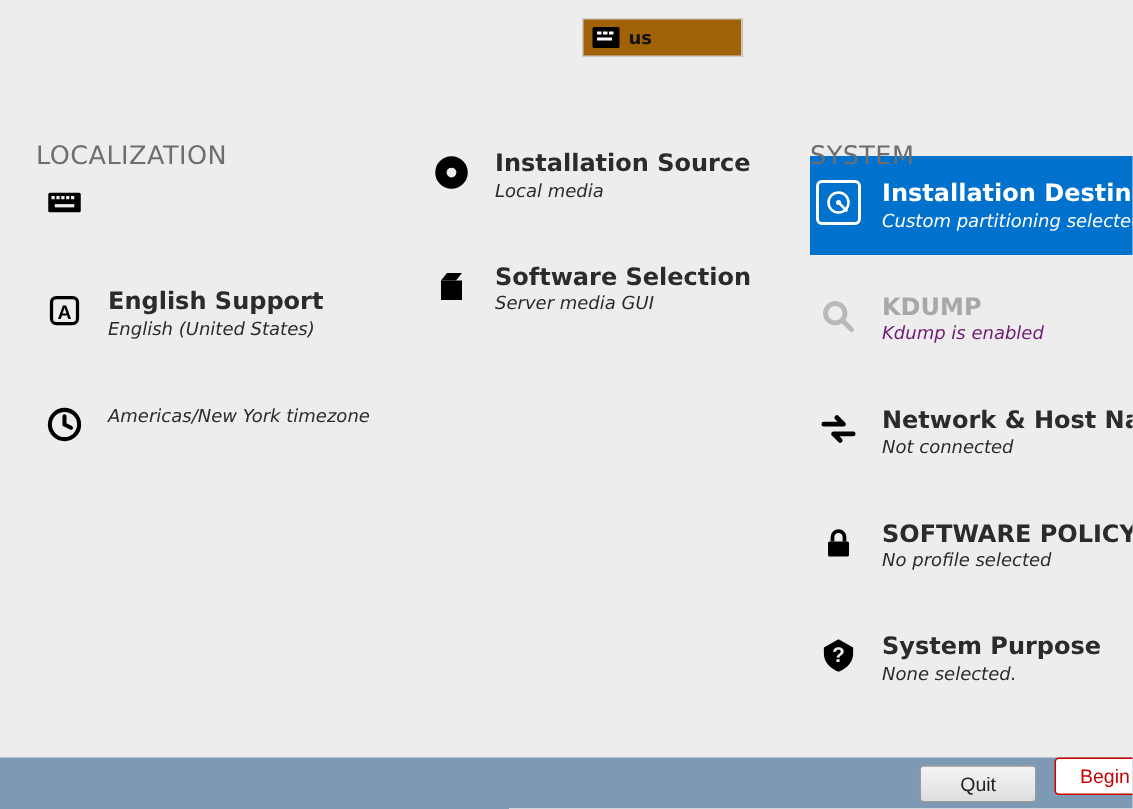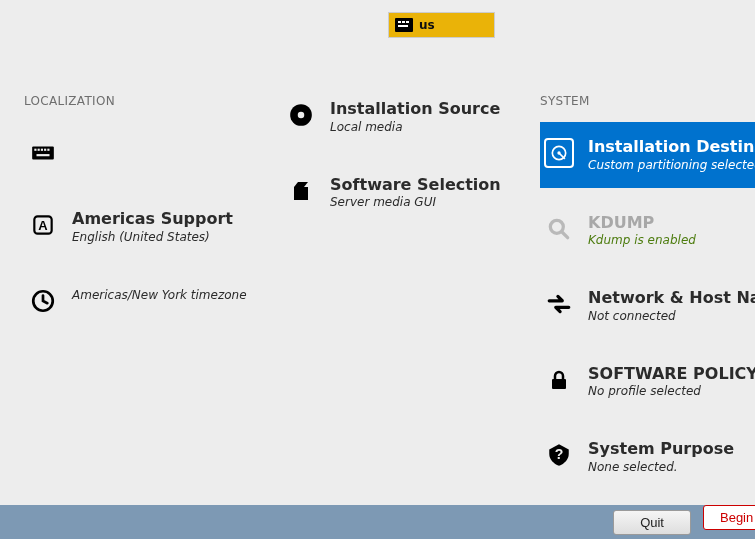--- a/index.html
+++ b/index.html
@@ -8,42 +8,42 @@
 
   
   .sidebar { width: 80px; height: 539px; background: #000; position: relative; overflow: hidden; }
   .sidebar .fade { position: absolute; top: 160px; left: -80px; width: 200px; height: 400px; background: radial-gradient(circle at 30% 40%, #2a2a2a 0%, #101010 60%, #000 100%); border-radius: 50%; }
 
   
   .main { flex: 1; position: relative; height: 539px; }
 
   
   .topbar { height: 38px; position: relative; }
-  .kb-indicator { position: absolute; top: 12px; left: 388px; width: 107px; height: 26px; background: #eab308; border: 1px solid #ccc; display: flex; align-items: center; padding: 0 6px; }
+  .kb-indicator { position: absolute; top: 12px; left: 388px; width: 107px; height: 26px; background: #a16207; border: 1px solid #ccc; display: flex; align-items: center; padding: 0 6px; }
   .kb-indicator .kbicon { width: 18px; height: 14px; background: #000; border-radius: 1px; position: relative; margin-right: 6px; }
   .kb-indicator .kbicon::after { content:""; position:absolute; inset:2px; background:
     linear-gradient(#fff,#fff) 1px 1px/3px 2px no-repeat,
     linear-gradient(#fff,#fff) 5px 1px/3px 2px no-repeat,
     linear-gradient(#fff,#fff) 9px 1px/3px 2px no-repeat,
     linear-gradient(#fff,#fff) 1px 5px/10px 2px no-repeat; }
   .kb-indicator .lbl { font-size: 12px; font-weight: 600; color: #111; }
 
   
   .hub { display: flex; padding: 56px 0 0 24px; gap: 20px; }
   .col { width: 238px; }
   .col.last { width: 310px; }
-  .cat-title { font-size: 12px; font-weight: 400; color: #6e6e6e; letter-spacing: 0.3px; margin-bottom: 24px; }
+  .cat-title { font-size: 17px; font-weight: 400; color: #6e6e6e; letter-spacing: 0.3px; }
 
   .spoke { display: flex; align-items: flex-start; gap: 14px; padding: 6px 4px; margin-bottom: 30px; cursor: pointer; }
   .spoke .icon { width: 30px; height: 30px; flex-shrink: 0; display: flex; align-items: center; justify-content: center; }
   .spoke .texts .title { font-size: 16px; font-weight: 600; color: #2b2b2b; line-height: 1.1; }
   .spoke .texts .status { font-size: 12px; font-style: italic; color: #2b2b2b; margin-top: 2px; }
   .spoke.dim .icon svg { fill: #b9b9b9; }
   .spoke.dim .texts .title { color: #a8a8a8; }
-  .spoke.dim .texts .status { color: #4d7c0f; }
+  .spoke.dim .texts .status { color: #701a75; }
 
   .spoke.selected { background: #0072ce; padding: 16px 6px 16px 4px; margin-top: -10px; margin-bottom: 20px; }
   .spoke.selected .icon { border: 2px solid #fff; border-radius: 4px; width: 30px; height: 30px; }
   .spoke.selected .icon svg { fill: #fff; }
   .spoke.selected .texts .title { color: #fff; }
   .spoke.selected .texts .status { color: #fff; }
 
   
   .bottombar { position: absolute; left: 0; right: 0; bottom: 0; height: 34px; background: #7d99b4; display: flex; justify-content: flex-end; align-items: center; padding-right: 14px; gap: 12px; }
   .btn { height: 25px; padding: 0 26px; font-size: 13px; border-radius: 3px; cursor: pointer; }
@@ -92,21 +92,21 @@
       </div>
 
       <div class="spoke">
         <div class="icon">
           <svg viewBox="0 0 24 24" width="26" height="26">
               <rect x="4" y="4" width="16" height="16" rx="3" fill="none" stroke="#000" stroke-width="2"></rect>
               <text x="12" y="17" text-anchor="middle" font-size="12" font-family="sans-serif" font-weight="700">A</text>
             </svg>
         </div>
         <div class="texts">
-          <div class="title">Americas Support</div>
+          <div class="title">English Support</div>
           <div class="status">English (United States)</div>
         </div>
       </div>
 
       <div class="spoke">
         <div class="icon">
           <svg viewBox="0 0 24 24" width="26" height="26">
               <circle cx="12" cy="12" r="9" fill="none" stroke="#000" stroke-width="2.5"></circle>
               <path d="M12 7v5l4 2" stroke="#000" stroke-width="2.5" fill="none" stroke-linecap="round"></path>
             </svg>

